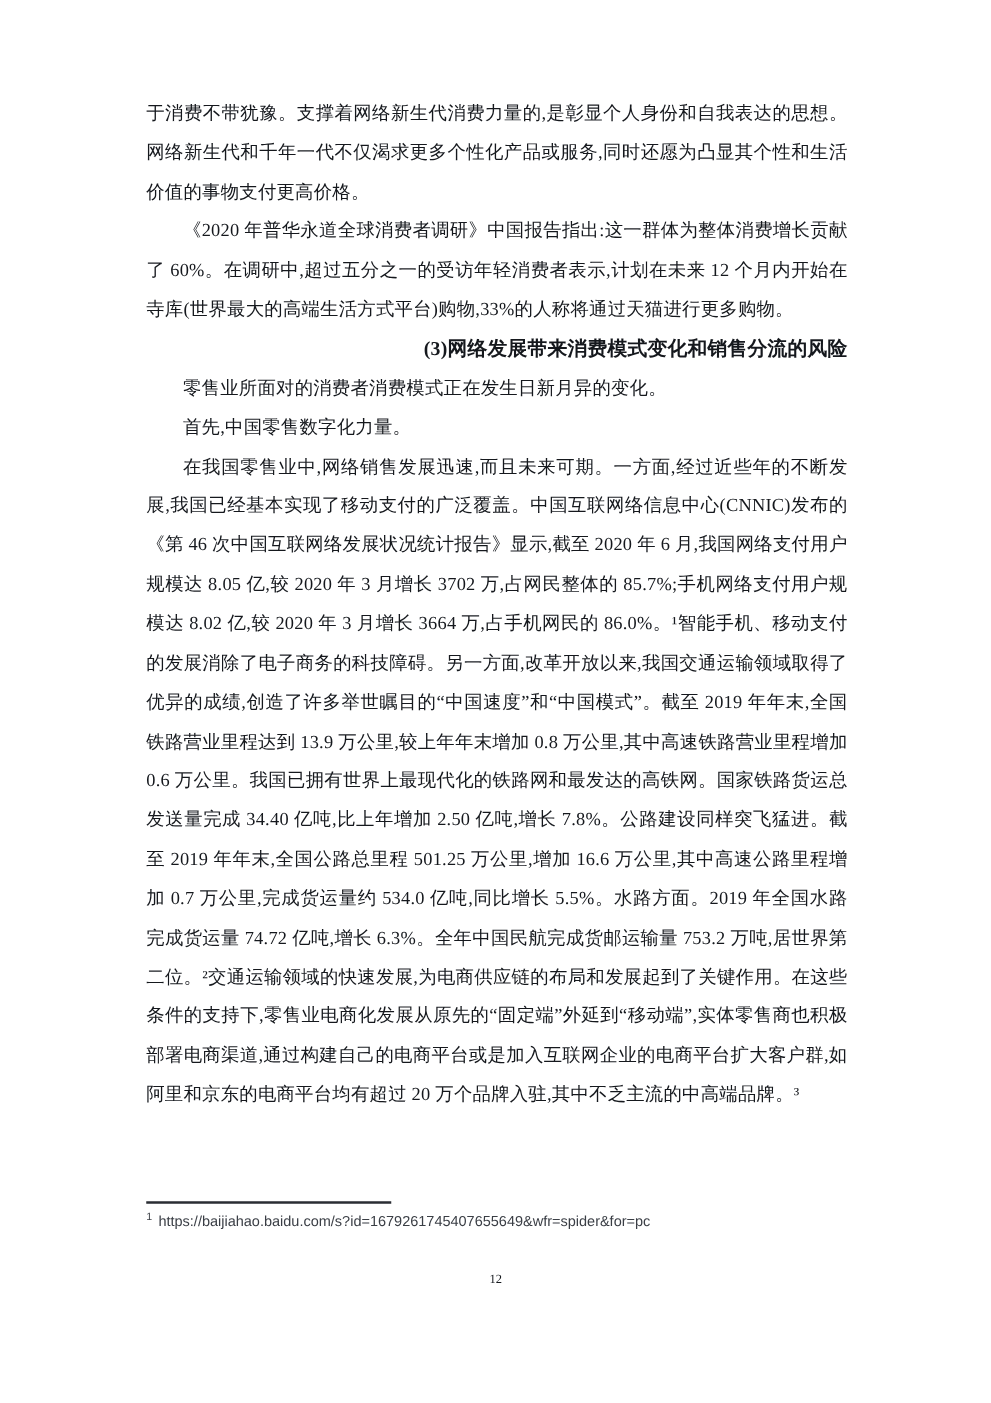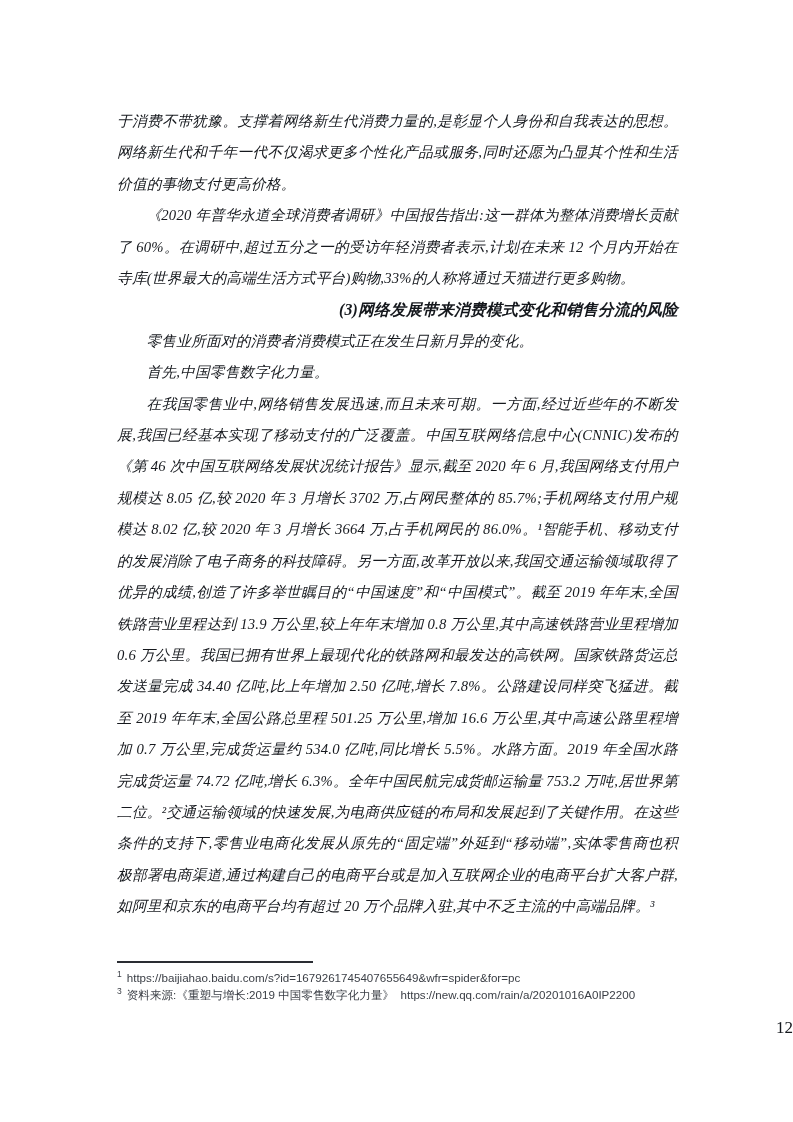--- a/index.html
+++ b/index.html
@@ -14,23 +14,22 @@
     position: relative;
     width: 793px;
     height: 1122px;
     background: #ffffff;
     font-family: "Liberation Serif", "DejaVu Serif", serif;
     color: #15181d;
   }
   .content {
     position: absolute;
     left: 117px;
-    top: 106px;
+    top: 76px;
     width: 561px;
-    font-style: italic;
   }
   .para {
     margin: 0;
     font-size: 14.7px;
     line-height: 31.4px;
     text-align: justify;
     letter-spacing: 0.2px;
   }
   .para.indent {
     text-indent: 2em;
@@ -67,22 +66,22 @@
     font-size: 8.5px;
     vertical-align: super;
     line-height: 0;
     margin-right: 5px;
   }
   .page-num {
     position: absolute;
     left: 0;
     top: 1018px;
     width: 100%;
-    text-align: right;
-    font-size: 17px;
+    text-align: center;
+    font-size: 10px;
     font-family: "Liberation Serif", "DejaVu Serif", serif;
     color: #15181d;
   }
 </style>
 </head>
 <body>
 
 <div class="page">
 
   <div class="content">
@@ -90,18 +89,17 @@
     <p class="para indent">《2020 年普华永道全球消费者调研》中国报告指出:这一群体为整体消费增长贡献了 60%。在调研中,超过五分之一的受访年轻消费者表示,计划在未来 12 个月内开始在寺库(世界最大的高端生活方式平台)购物,33%的人称将通过天猫进行更多购物。</p>
     <h3 class="heading">(3)网络发展带来消费模式变化和销售分流的风险</h3>
     <p class="para indent">零售业所面对的消费者消费模式正在发生日新月异的变化。</p>
     <p class="para indent">首先,中国零售数字化力量。</p>
     <p class="para indent">在我国零售业中,网络销售发展迅速,而且未来可期。一方面,经过近些年的不断发展,我国已经基本实现了移动支付的广泛覆盖。中国互联网络信息中心(CNNIC)发布的《第 46 次中国互联网络发展状况统计报告》显示,截至 2020 年 6 月,我国网络支付用户规模达 8.05 亿,较 2020 年 3 月增长 3702 万,占网民整体的 85.7%;手机网络支付用户规模达 8.02 亿,较 2020 年 3 月增长 3664 万,占手机网民的 86.0%。¹智能手机、移动支付的发展消除了电子商务的科技障碍。另一方面,改革开放以来,我国交通运输领域取得了优异的成绩,创造了许多举世瞩目的“中国速度”和“中国模式”。截至 2019 年年末,全国铁路营业里程达到 13.9 万公里,较上年年末增加 0.8 万公里,其中高速铁路营业里程增加 0.6 万公里。我国已拥有世界上最现代化的铁路网和最发达的高铁网。国家铁路货运总发送量完成 34.40 亿吨,比上年增加 2.50 亿吨,增长 7.8%。公路建设同样突飞猛进。截至 2019 年年末,全国公路总里程 501.25 万公里,增加 16.6 万公里,其中高速公路里程增加 0.7 万公里,完成货运量约 534.0 亿吨,同比增长 5.5%。水路方面。2019 年全国水路完成货运量 74.72 亿吨,增长 6.3%。全年中国民航完成货邮运输量 753.2 万吨,居世界第二位。²交通运输领域的快速发展,为电商供应链的布局和发展起到了关键作用。在这些条件的支持下,零售业电商化发展从原先的“固定端”外延到“移动端”,实体零售商也积极部署电商渠道,通过构建自己的电商平台或是加入互联网企业的电商平台扩大客户群,如阿里和京东的电商平台均有超过 20 万个品牌入驻,其中不乏主流的中高端品牌。³</p>
   </div>
 
   <div class="footnotes">
     <div class="fn-rule"></div>
     <p class="fn"><sup>1</sup><span>https://baijiahao.baidu.com/s?id=1679261745407655649&amp;wfr=spider&amp;for=pc</span></p>
-    <p class="fn"><sup>3</sup><span>资料来源:《重塑与增长:2019 中国零售数字化力量》  https://new.qq.com/rain/a/20201016A0IP2200</span></p>
   </div>
 
   <div class="page-num">12</div>
 
 </div>
 
 </body></html>

